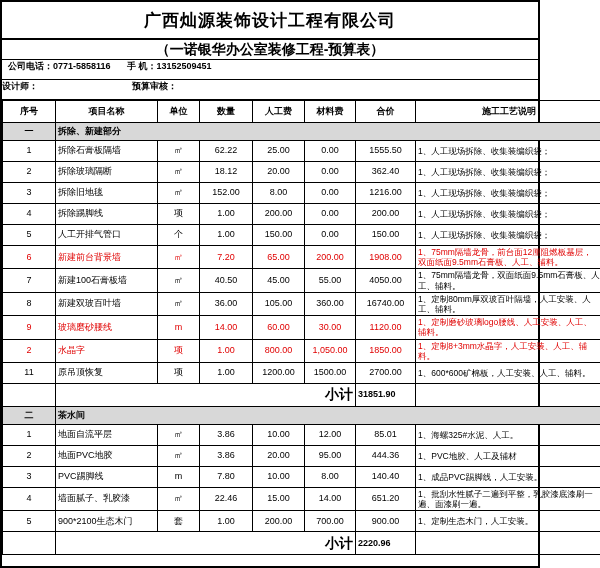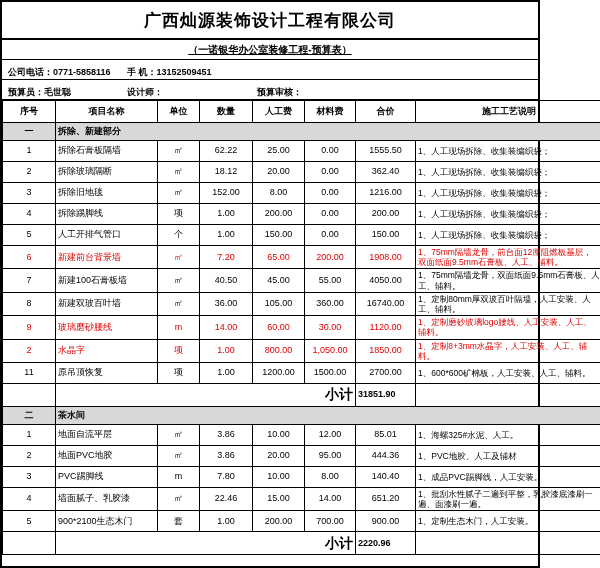--- a/index.html
+++ b/index.html
@@ -1,21 +1,21 @@
 <!DOCTYPE html>
 <html style="--accent-red: #e00000; --section-bg: #d8d8d8;"><head>
 <meta charset="utf-8">
 <style>
   html,body{margin:0;padding:0;background:#fff;}
   body{width:600px;font-family:"Liberation Sans","DejaVu Sans",sans-serif;color:#000;}
   .sheet{width:540px;min-height:568px;box-sizing:border-box;border:2px solid #000;background:#fff;}
   .title-row{border-bottom:2px solid #000;text-align:center;height:36px;display:flex;align-items:center;justify-content:center;}
   .title-row h1{margin:0;font-size:17px;font-weight:bold;letter-spacing:1px;}
-  .subtitle-row{border-bottom:1px solid #000;text-align:center;height:19px;display:flex;align-items:center;justify-content:center;font-size:10px;font-weight:bold;text-decoration:underline;}
-  .info-row{border-bottom:1px solid #000;height:19px;display:flex;align-items:flex-end;font-size:9px;font-weight:bold;white-space:nowrap;}
+  .subtitle-row{border-bottom:1px solid #000;text-align:center;height:19px;display:flex;align-items:center;justify-content:center;font-size:14px;font-weight:bold;}
+  .info-row{border-bottom:1px solid #000;height:19px;display:flex;align-items:flex-start;font-size:9px;font-weight:bold;white-space:nowrap;}
   .info-row .seg1{margin-left:6px;width:119px;}
   .info-row .seg2{width:130px;}
   .info-row .seg3{flex:1;}
   table{border-collapse:collapse;table-layout:fixed;width:100%;}
   col.c-no{width:53px}col.c-name{width:102px}col.c-unit{width:42px}col.c-qty{width:53px}
   col.c-labor{width:52px}col.c-mat{width:51px}col.c-total{width:60px}col.c-desc{width:187px}
   th,td{border:1px solid #000;padding:1px 2px;font-size:9px;line-height:1.25;vertical-align:middle;overflow:hidden;}
   th{font-weight:bold;text-align:center;height:19px;}
   tr.data-row{height:21px;}
   td.center{text-align:center;}
@@ -39,21 +39,20 @@
   <div class="subtitle-row">
     <span>（一诺银华办公室装修工程-预算表）</span>
   </div>
 
   <div class="info-row">
     <span class="seg1"><span>公司电话：</span><span>0771-5858116</span></span>
     <span class="seg2"><span>手  机：</span><span>13152509451</span></span>
   </div>
 
   <div class="info-row">
-    <span class="seg1"><span>预算员：</span><span>毛世聪</span></span>
     <span class="seg2"><span>设计师：</span><span></span></span>
     <span class="seg3"><span>预算审核：</span><span></span></span>
   </div>
 
   <table>
     <colgroup>
       <col class="c-no">
         <col class="c-name">
         <col class="c-unit">
         <col class="c-qty">

